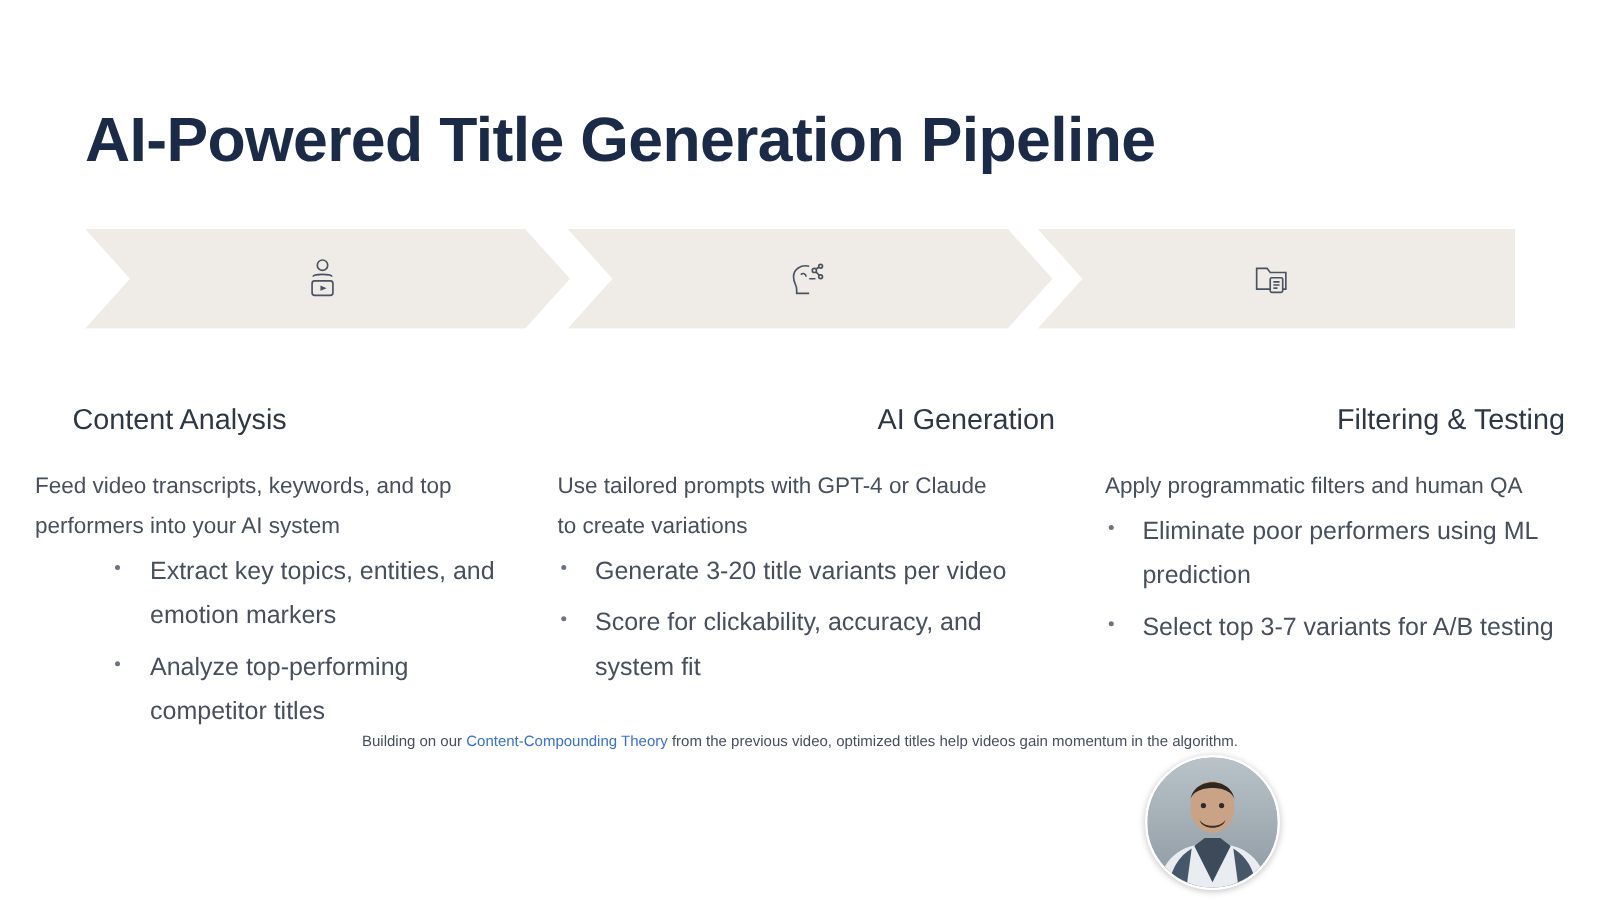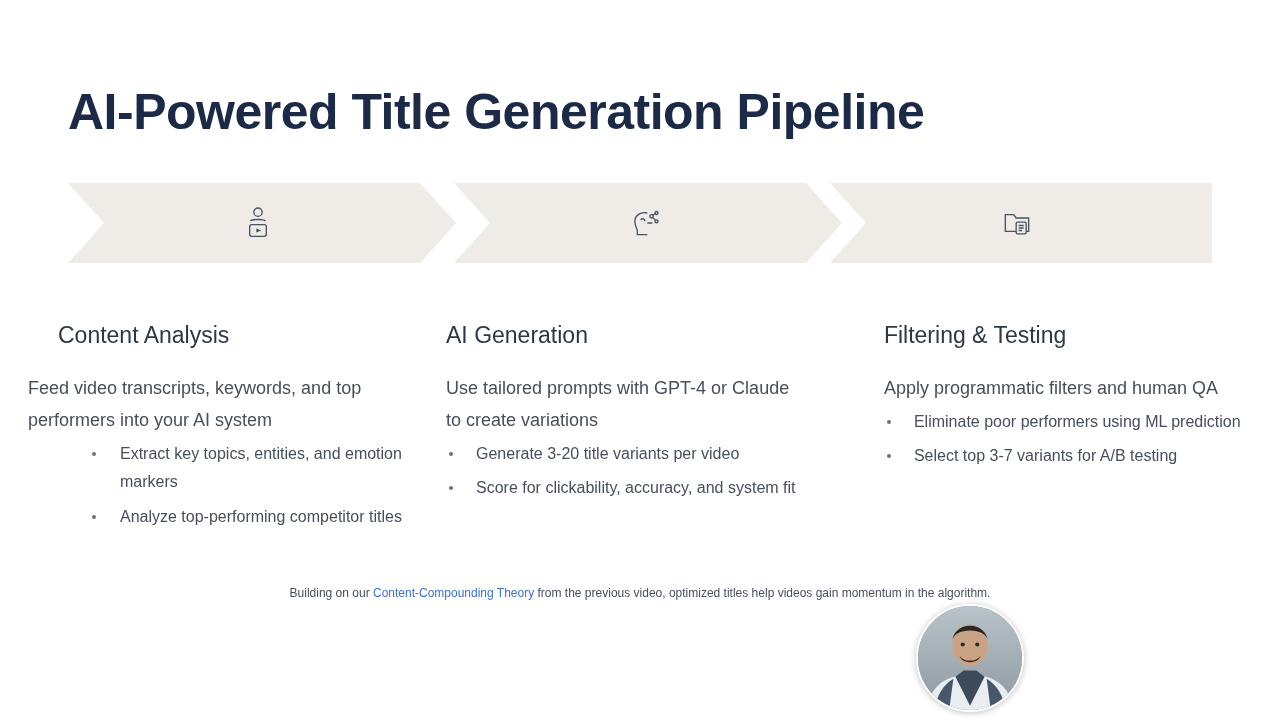--- a/index.html
+++ b/index.html
@@ -100,40 +100,40 @@
     margin: 0 0 4px 0;
     max-width: 350px;
   }
   .bullets {
     list-style: none;
     margin: 0;
     padding: 0;
   }
   .bullets li {
     position: relative;
-    font-size: 16px;
+    font-size: 20px;
     color: #474f5c;
     line-height: 1.78;
     padding-left: 92px;
     margin-bottom: 6px;
     max-width: 420px;
   }
   .bullets li .dot {
     position: absolute;
     left: 64px;
     top: 12px;
     width: 4px;
     height: 4px;
     background: #6b7280;
     border-radius: 50%;
   }
   
   .column.c2 .bullets li, .column.c3 .bullets li { padding-left: 30px; }
   .column.c2 .bullets li .dot, .column.c3 .bullets li .dot { left: 3px; }
-  .column.c2 .col-heading, .column.c3 .col-heading { margin-left: 0; }
+  .column.c2 .col-heading, .column.c3 .col-heading { margin-left: 0; text-align: right; }
   .column.c2 .col-desc, .column.c3 .col-desc { margin-left: 0; }
   .column.c1 .col-desc { margin-left: 0; }
 
   .column.c2 { width: 400px; }
   .column.c3 { width: 370px; }
 
   
   .footer {
     position: absolute;
     left: 64px;

